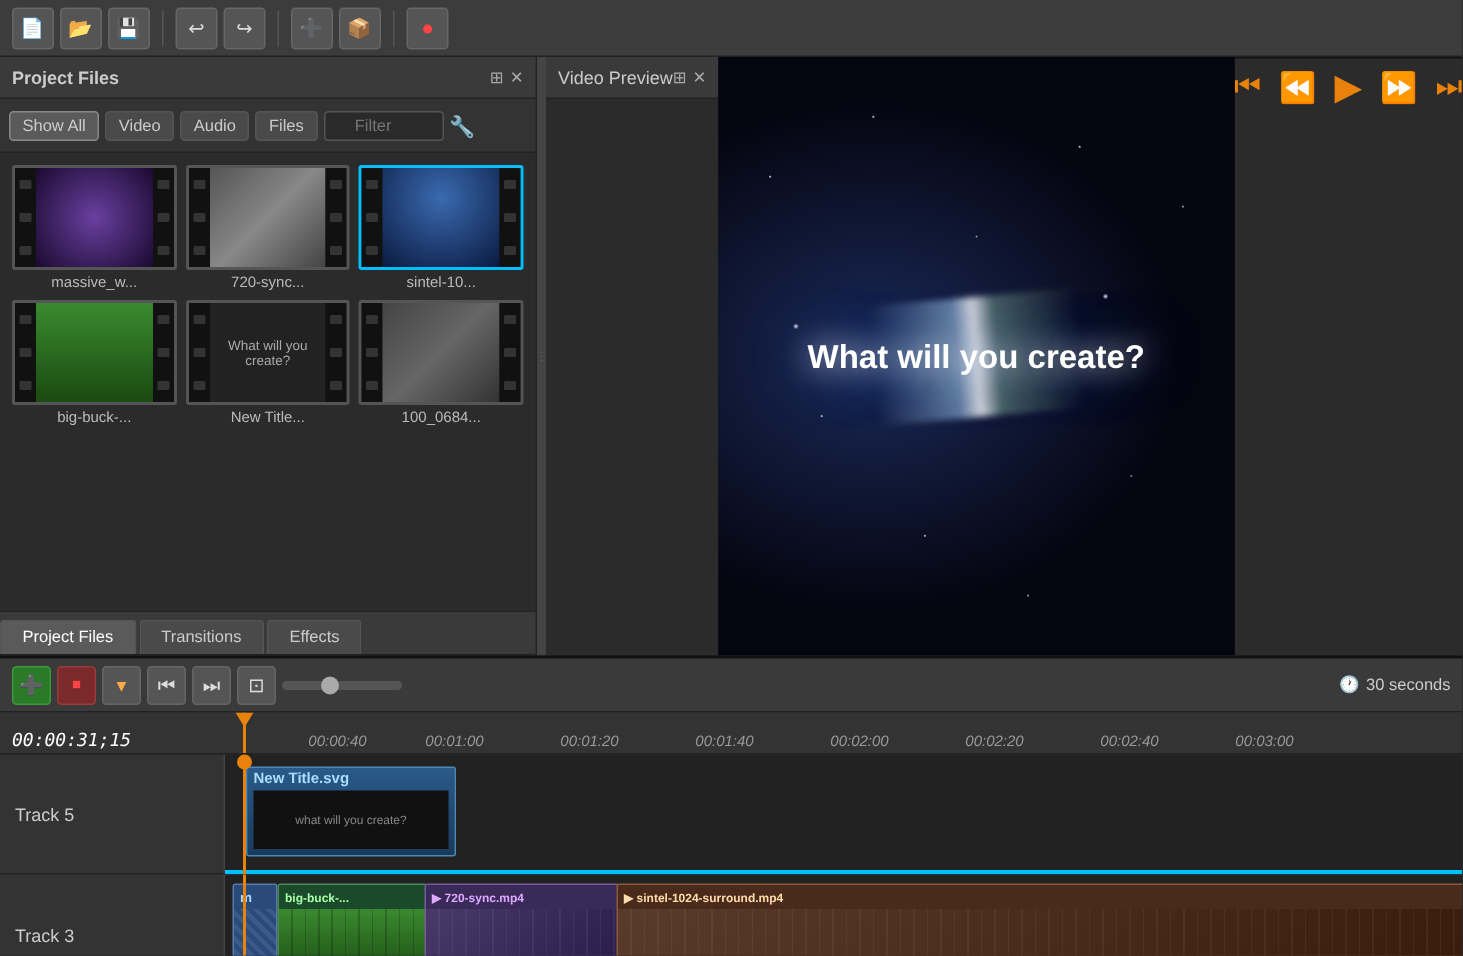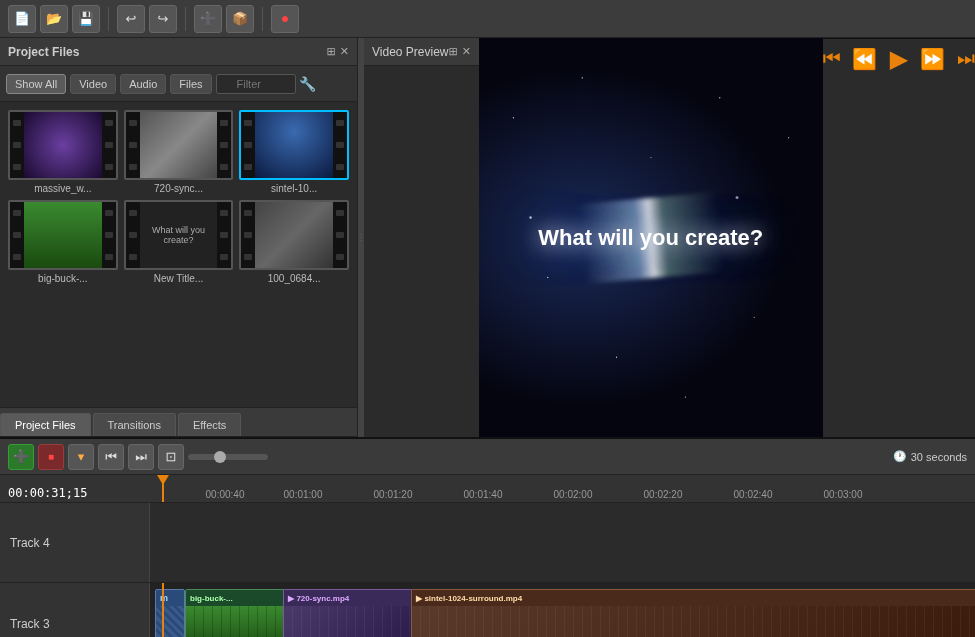--- a/index.html
+++ b/index.html
@@ -313,20 +313,21 @@
     #timeline-ruler {
       height: 28px;
       background: #333;
       display: flex;
       align-items: flex-end;
       padding-bottom: 2px;
       padding-left: 152px;
       border-bottom: 1px solid #222;
       position: relative;
       overflow: hidden;
+      font-style: italic;
     }
     .ruler-time {
       position: absolute;
       bottom: 2px;
       font-size: 10px;
       color: #999;
       transform: translateX(-50%);
     }
     #current-time {
       position: absolute;
@@ -639,21 +640,34 @@
 
     <div style="position:absolute; left:162px; top:0; bottom:0; width:2px; background:#e8820a; z-index:5;">
       <div style="position:absolute; top:0; left:-5px; width:0; height:0; border-left:6px solid transparent; border-right:6px solid transparent; border-top:10px solid #e8820a;"></div>
     </div>
   </div>
 
   <div id="timeline-tracks">
 
     <div class="track" style="height:80px;">
       <div class="track-label">
-        <span>Track 4</span>
+        <span>Track 5</span>
+      </div>
+      <div class="track-content">
+
+        <div style="position:absolute; left:12px; top:0; bottom:0; width:2px; background:#e8820a; z-index:5;">
+          <div style="position:absolute; top:0; left:-4px; width:10px; height:10px; background:#e8820a; border-radius:50%;"></div>
+        </div>
+
+        <div class="clip-title">
+          <div class="clip-title-label">New Title.svg</div>
+          <div class="clip-title-thumb">what will you create?</div>
+        </div>
+
+        <div style="position:absolute; bottom:0; left:0; right:0; height:3px; background:#00bfff;"></div>
       </div>
     </div>
 
     <div class="track" style="height:83px;">
       <div class="track-label">
         <span>Track 3</span>
       </div>
       <div class="track-content" style="height:83px;">
 
         <div style="position:absolute; left:12px; top:0; bottom:0; width:2px; background:#e8820a; z-index:5;"></div>

